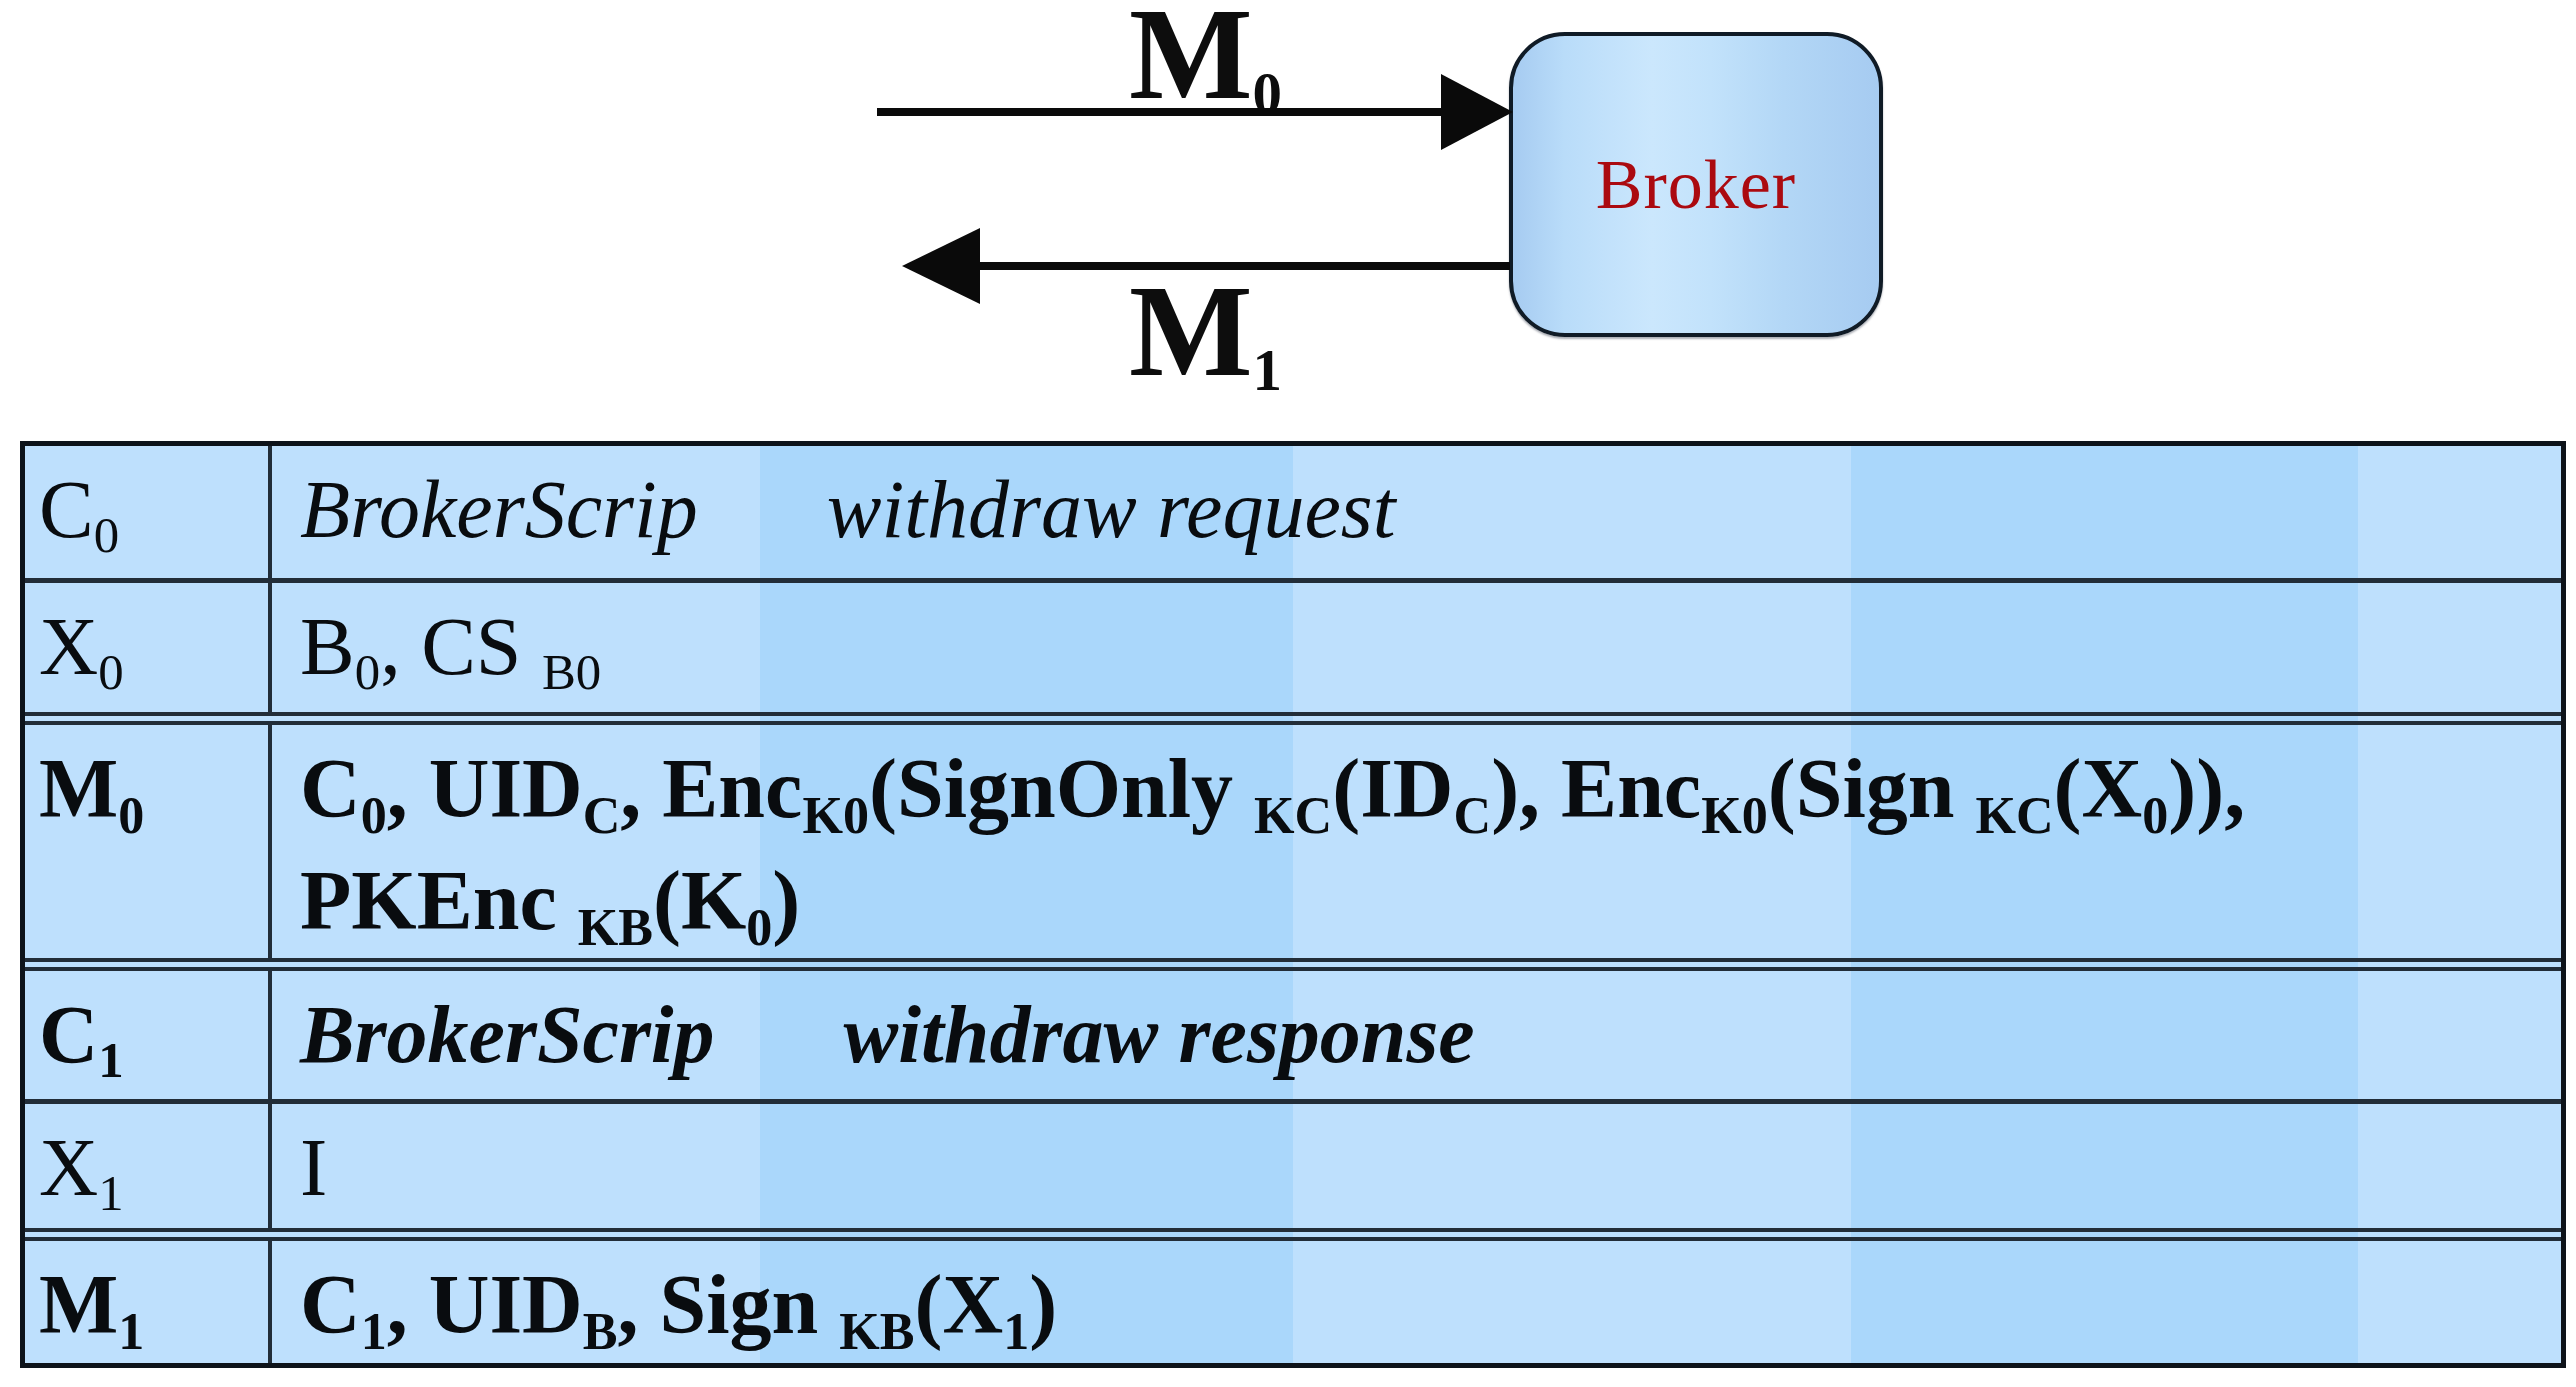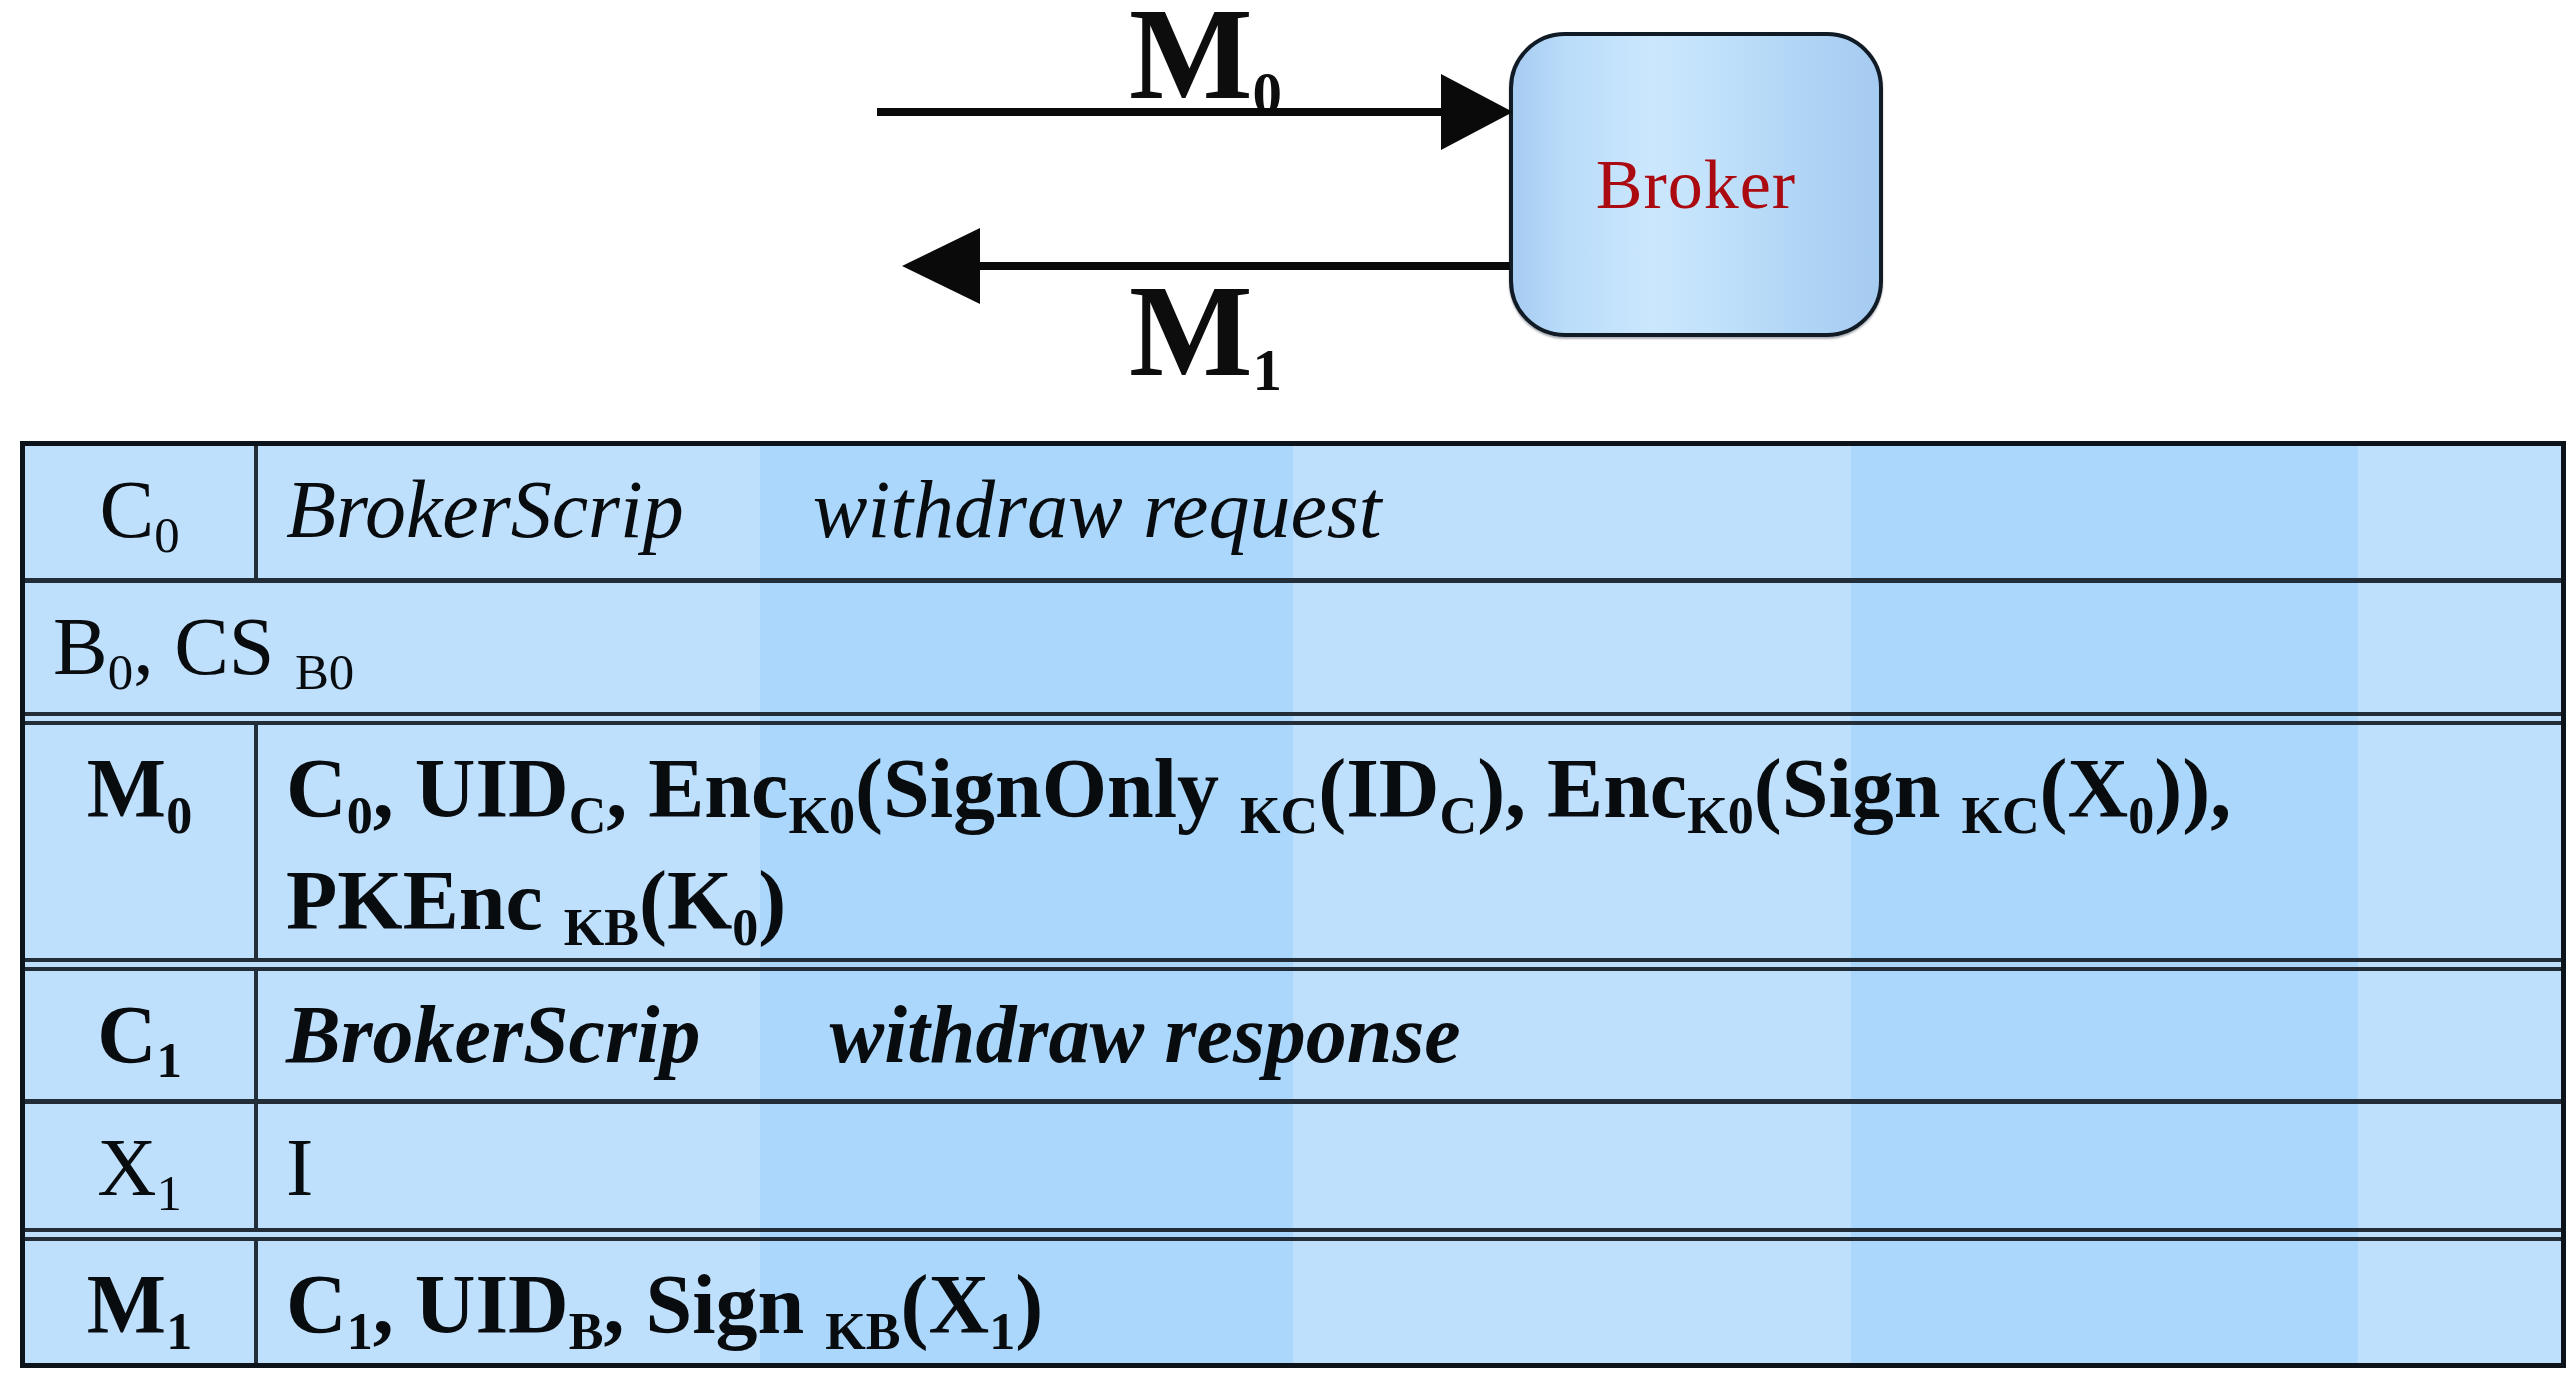--- a/index.html
+++ b/index.html
@@ -83,21 +83,21 @@
   .trow:nth-child(2){height:129px;}
   .trow:nth-child(3){height:233px;}
   .trow:nth-child(4){height:128px;font-weight:bold;}
   .trow:nth-child(5){height:124px;}
   .trow:nth-child(6){height:122px;}
   .cell{
     display:flex;flex-direction:column;justify-content:flex-start;
     padding-top:8px;font-size:82px;line-height:112px;color:var(--table-text);
     overflow:visible;white-space:nowrap;
   }
-  .cell.key{width:229px;border-right:4px solid var(--table-grid);flex:none;align-items:center;}
+  .cell.key{width:229px;border-right:4px solid var(--table-grid);padding-left:14px;flex:none;}
   .cell.val{flex:1;padding-left:28px;}
   .cell .sub{font-size:0.62em;vertical-align:-0.3em;line-height:0;}
   .bold{font-weight:bold;font-size:84px;}
   .italic{font-style:italic;}
   .gap{display:inline-block;width:129px;}
 </style>
 </head>
 <body>
 
 <div class="stage">
@@ -117,20 +117,23 @@
   <div class="ptable" id="ptable">
       <div class="trow">
         <div class="cell key normal">
           <span>C<span class="sub">0</span></span>
         </div>
         <div class="cell val italic">
           <div class="vline">BrokerScrip<span class="gap"></span>withdraw request</div>
         </div>
       </div>
       <div class="trow">
+        <div class="cell key normal">
+          <span>X<span class="sub">0</span></span>
+        </div>
         <div class="cell val normal">
           <div class="vline">B<span class="sub">0</span>, CS <span class="sub">B0</span></div>
         </div>
       </div>
       <div class="trow">
         <div class="cell key bold">
           <span>M<span class="sub">0</span></span>
         </div>
         <div class="cell val bold">
           <div class="vline">C<span class="sub">0</span>, UID<span class="sub">C</span>, Enc<span class="sub">K0</span>(SignOnly <span class="sub">KC</span>(ID<span class="sub">C</span>), Enc<span class="sub">K0</span>(Sign <span class="sub">KC</span>(X<span class="sub">0</span>)),</div>

